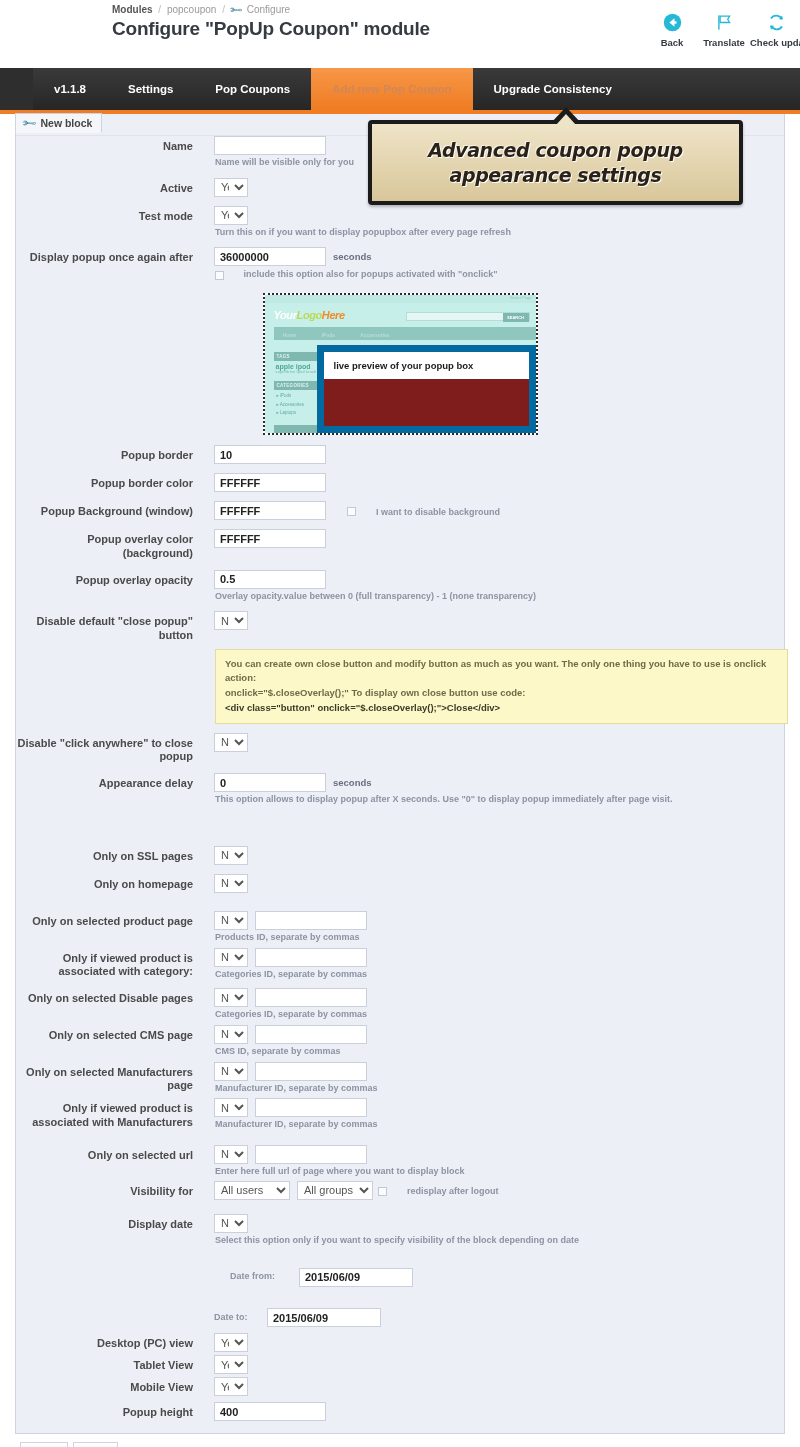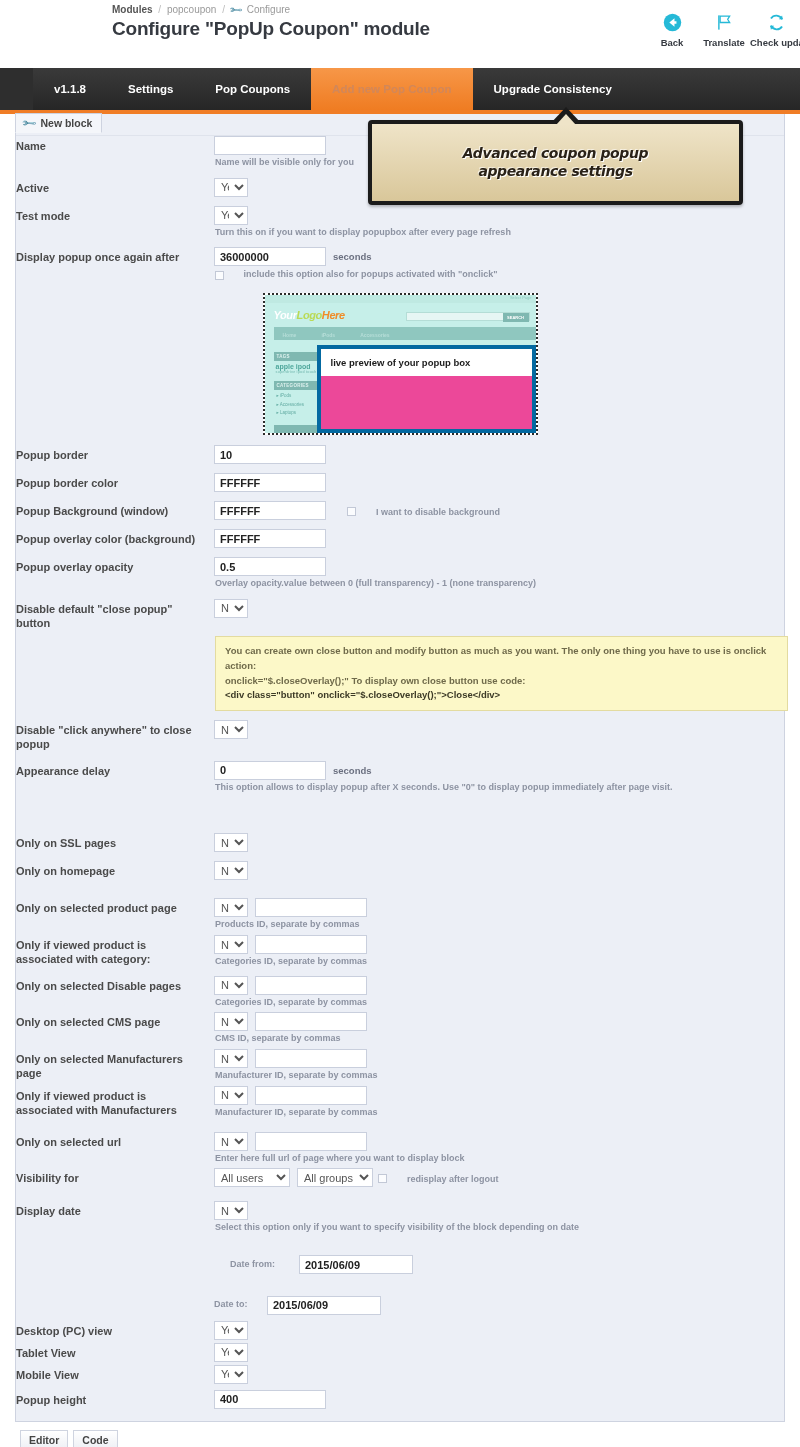--- a/index.html
+++ b/index.html
@@ -63,21 +63,21 @@
     border-bottom:17px solid #1b1b1b;
   }
   .callout-tip2 {
     position:absolute; left:184px; top:-10px;
     width:0; height:0;
     border-left:10px solid transparent; border-right:10px solid transparent;
     border-bottom:11px solid #efe4c8;
   }
   .callout-line {
     font-family:"DejaVu Sans", sans-serif;
-    font-style:italic; font-weight:bold; font-size:14px; color:#2a2218;
+    font-style:italic; font-weight:bold; font-size:19px; color:#2a2218;
     text-shadow: 1px 1px 0 #fff, -1px -1px 0 rgba(255,255,255,.6);
     line-height:1.28; letter-spacing:-0.4px;
   }
 
   
   .panel {
     margin:0 15px; background:#eceff6;
     border:1px solid #ced3e0; border-top:none;
     position:relative;
   }
@@ -90,21 +90,21 @@
     padding:3px 9px 3px 7px; font-size:10.5px; font-weight:bold; color:#444;
     display:flex; align-items:center; gap:5px;
   }
   .newblock-tab .wr { color:#9aa0ae; font-size:10px; transform:rotate(-45deg); display:inline-block;}
   .panel-hr { position:absolute; left:0; right:0; top:21px; border-top:1px solid #dfe3ec; }
 
   .form { padding:0 0 12px 0; }
 
   .row { display:flex; align-items:flex-start; margin-bottom:0; }
   .lbl-col {
-    width:198px; text-align:left; padding-right:9px;
+    width:198px; text-align:right; padding-right:21px;
     font-size:11px; font-weight:bold; color:#4a4a4a; line-height:1.25;
     padding-top:4px;
   }
   .ctl-col { flex:1; display:flex; flex-direction:column; }
   .ctl-line { display:flex; align-items:center; gap:7px; }
 
   input[type=text] {
     height:19px; border:1px solid #c9cfdd; background:#fff;
     font-family:"Liberation Sans", sans-serif; font-size:11px; color:#222;
     padding:1px 5px; font-weight:bold;
@@ -150,21 +150,21 @@
   .pv-nav .n1 { margin-left:9px; }
   .pv-nav .n2 { margin-left:22px; }
   .pv-nav .n3 { margin-left:22px; }
   .pv-side { position:absolute; left:9px; top:52px; width:46px; }
   .pv-blockhead { background:#7fb8b1; color:#dff2ef; font-size:4.5px; font-weight:bold; padding:2px 3px; margin-top:5px; letter-spacing:.3px;}
   .pv-tags { color:#4fa79c; font-size:7px; font-weight:bold; padding:2px 2px; }
   .pv-tags small { font-size:3.5px; display:block; color:#86c4bc; letter-spacing:.2px;}
   .pv-cat { font-size:4.5px; color:#63aca3; padding:2px 3px; line-height:1.9; }
   .pv-popup {
     position:absolute; left:52px; top:50px; right:0px; bottom:0px;
-    background:#ec4899; border:4px solid #0369a1;
+    background:#7f1d1d; border:7px solid #0369a1;
   }
   .pv-popup-title {
     background:#ffffff; height:27px; display:flex; align-items:center;
     padding-left:10px; font-size:9.5px; font-weight:bold; color:#1c1c1c;
     width:100%;
   }
 
   
   .notebox {
     margin:6px 0 0 199px; width:573px;

